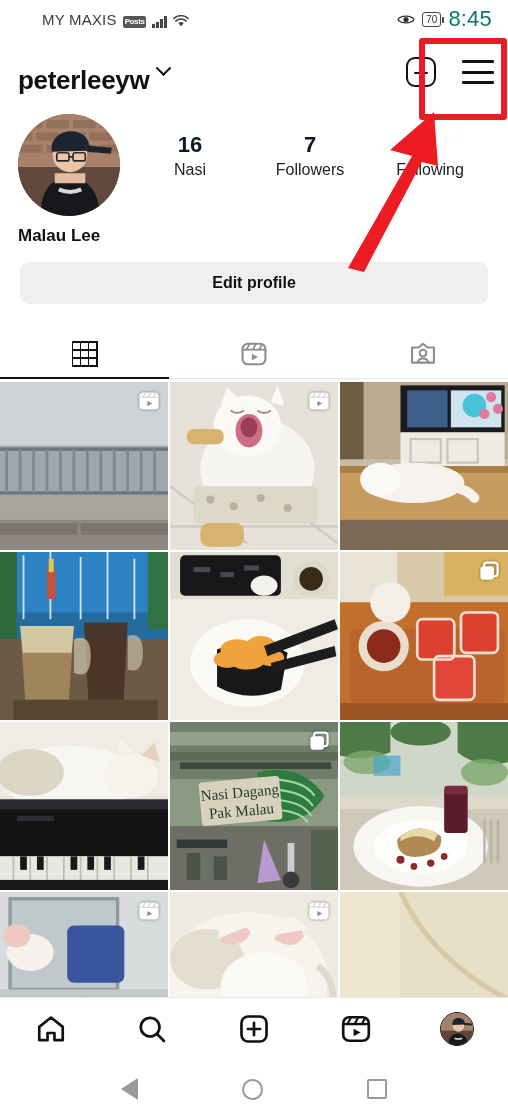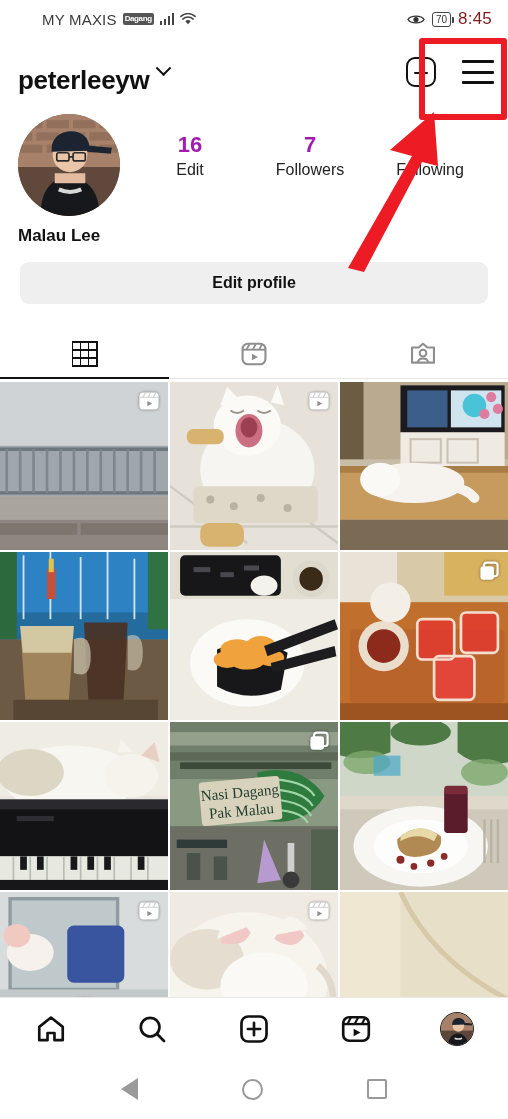--- a/index.html
+++ b/index.html
@@ -9,41 +9,41 @@
     font-family: "Liberation Sans", sans-serif;
     overflow: hidden;
   }
   .phone { position: relative; width: 508px; height: 1119px; background:#fff; }
 
   
   .statusbar {
     height: 38px; display: flex; align-items: center;
     padding: 0 14px; position: relative;
   }
-  .sb-left { display: flex; align-items: center; gap: 6px; margin-left: 28px; }
+  .sb-left { display: flex; align-items: flex-end; gap: 6px; margin-left: 28px; }
   .carrier { font-size: 15px; color: #3c3c3c; letter-spacing: .2px; }
   .vowifi {
     background: #555; color:#fff; font-size: 8px; font-weight: bold;
     padding: 1px 2px; border-radius: 2px; letter-spacing: -0.4px;
     line-height: 10px;
   }
   .sb-right {
     position: absolute; right: 16px; top: 0; height: 38px;
     display: flex; align-items: center; gap: 7px;
   }
   .batt {
     border: 1.6px solid #444; border-radius: 3px;
     font-size: 10px; font-weight: normal; color: #333;
     padding: 0px 3px; line-height: 13px; position: relative;
   }
   .batt::after {
     content:""; position:absolute; right:-3.5px; top:4px;
     width: 2px; height: 6px; background:#444; border-radius: 0 1px 1px 0;
   }
-  .clock { font-size: 17px; color: #7f1d1d; letter-spacing: .2px; }
+  .clock { font-size: 22px; color: #0f766e; letter-spacing: .2px; }
   .sig { display:flex; align-items:flex-end; gap:1.5px; height:12px; }
   .sig i { width: 2.5px; background:#444; display:block; }
   .sig i:nth-child(1){height:4px}.sig i:nth-child(2){height:6px}
   .sig i:nth-child(3){height:9px}.sig i:nth-child(4){height:12px}
 
   
   .topbar {
     height: 68px; display: flex; align-items: center;
     padding: 0 18px; position: relative;
   }
@@ -81,21 +81,21 @@
   
   .profile-row { display: flex; align-items: flex-start; padding: 8px 18px 0 18px; }
   .avatar-wrap { width: 112px; flex: 0 0 112px; }
   .avatar {
     width: 102px; height: 102px; border-radius: 50%;
     overflow: hidden; position: relative; background: #8a6a55;
   }
   .fullname { font-size: 17px; font-weight: bold; color: #111; margin-top: 10px; }
   .stats { flex: 1; display: flex; padding-top: 18px; }
   .stat { flex: 1; text-align: center; }
-  .stat .num { font-size: 22px; font-weight: bold; color: #a21caf; }
+  .stat .num { font-size: 22px; font-weight: bold; color: #0f172a; }
   .stat .lbl { font-size: 16px; color: #222; margin-top: 3px; }
 
   
   .actions { display: flex; gap: 0; padding: 16px 20px 0 20px; }
   .btn {
     flex: 1; height: 42px; background: #efefef; border-radius: 9px;
     display: flex; align-items: center; justify-content: center;
     font-size: 16px; font-weight: bold; color: #111;
   }
 
@@ -132,21 +132,21 @@
   .sys-rec { width:20px;height:20px;border:2.2px solid #9a9a9a;border-radius:2px; }
 </style>
 </head>
 <body>
 
 <div class="phone">
 
   <div class="statusbar">
     <div class="sb-left">
       <span class="carrier">MY MAXIS</span>
-      <span class="vowifi">Dagang</span>
+      <span class="vowifi">Posts</span>
       <span class="sig">
           <i></i>
           <i></i>
           <i></i>
           <i></i>
         </span>
       <svg width="16" height="13" viewBox="0 0 16 13">
         <path d="M8 11.2 L5.3 8.2 A4.2 4.2 0 0 1 10.7 8.2 Z" fill="#444"></path>
         <path d="M2.8 6.1 A7.6 7.6 0 0 1 13.2 6.1" stroke="#444" stroke-width="1.5" fill="none" stroke-linecap="round"></path>
         <path d="M0.9 3.4 A10.4 10.4 0 0 1 15.1 3.4" stroke="#444" stroke-width="1.5" fill="none" stroke-linecap="round"></path>
@@ -218,21 +218,21 @@
             <path d="M40 74 q11 5 22 0" stroke="#d8d8d8" stroke-width="4" fill="none"></path>
           </g>
         </svg>
       </div>
       <div class="fullname">Malau Lee</div>
     </div>
 
     <div class="stats">
       <div class="stat">
         <div class="num">16</div>
-        <div class="lbl">Edit</div>
+        <div class="lbl">Nasi</div>
       </div>
       <div class="stat">
         <div class="num">7</div>
         <div class="lbl">Followers</div>
       </div>
       <div class="stat">
         <div class="num">7</div>
         <div class="lbl">Following</div>
       </div>
     </div>

